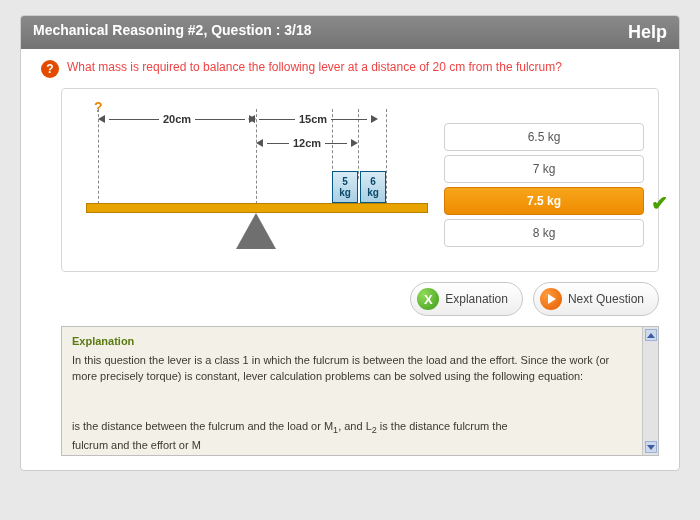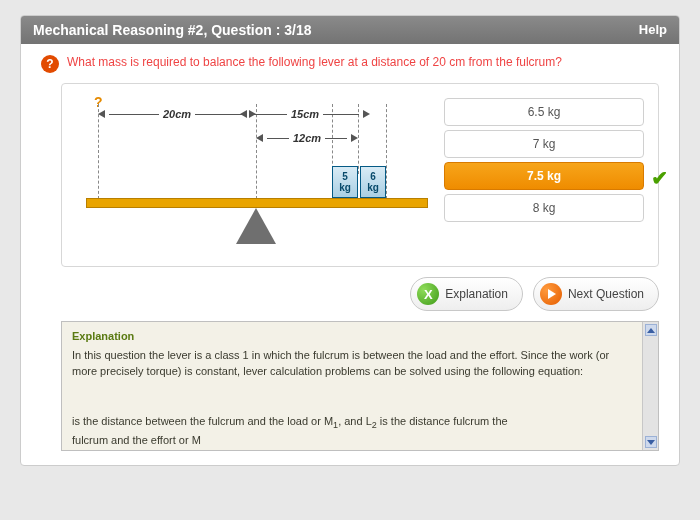--- a/index.html
+++ b/index.html
@@ -24,21 +24,21 @@
   .titlebar {
     background: linear-gradient(#8a8a8a, #737373);
     color: #fff;
     font-weight: bold;
     display: flex;
     justify-content: space-between;
     align-items: flex-start;
     padding: 6px 12px;
     font-size: 14px;
   }
-  .titlebar .help { font-size: 13px; cursor: pointer; }
+  .titlebar .help { font-size: 18px; cursor: pointer; }
   .question-row {
     display: flex;
     padding: 10px 20px 6px 20px;
     gap: 8px;
     align-items: flex-start;
   }
   .qmark {
     width: 18px; height: 18px; border-radius: 50%;
     background: #e24b00;
     color: #fff;
@@ -89,33 +89,32 @@
   .dash.d { left: 282px; height: 70px; top:10px; }
   .dash.e { left: 310px; height: 95px; }
   .dim {
     position: absolute;
     font-size: 11px;
     font-weight: bold;
     color: #333;
     display: flex;
     align-items: center;
     justify-content: center;
-    font-style: italic;
   }
   .dim .arrow-l, .dim .arrow-r {
     width: 0; height: 0;
     border-top: 4px solid transparent;
     border-bottom: 4px solid transparent;
   }
   .dim .arrow-l { border-right: 7px solid #555; margin-right: 4px; }
   .dim .arrow-r { border-left: 7px solid #555; margin-left: 4px; }
   .dim .line { border-top: 1px solid #555; flex: 1; }
   .dim .lbl { padding: 0 4px; background: #fff; }
   .dim1 { left: 22px; top: 14px; width: 158px; }
-  .dim2 { left: 164px; top: 14px; width: 130px; }
+  .dim2 { left: 172px; top: 14px; width: 130px; }
   .dim3 { left: 180px; top: 38px; width: 102px; }
   .unknown {
     position: absolute; left: 18px; top: 0px;
     color: #e58a00; font-weight: bold; font-size: 14px;
   }
   .block {
     position: absolute;
     width: 26px; height: 32px;
     border: 1px solid #055a85;
     background: linear-gradient(#d8ebf5,#a9cfe4);
@@ -128,21 +127,21 @@
     top: 72px;
   }
   .block.b1 { left: 256px; }
   .block.b2 { left: 284px; }
   
   .answers {
     width: 200px;
     display: flex;
     flex-direction: column;
     gap: 0px;
-    margin-top: 4px;
+    margin-top: 24px;
     position: relative;
   }
   .answer {
     border: 1px solid #d0d0d0;
     border-radius: 4px;
     padding: 6px 0;
     text-align: center;
     color: #555;
     margin-bottom: 4px;
     cursor: pointer;

